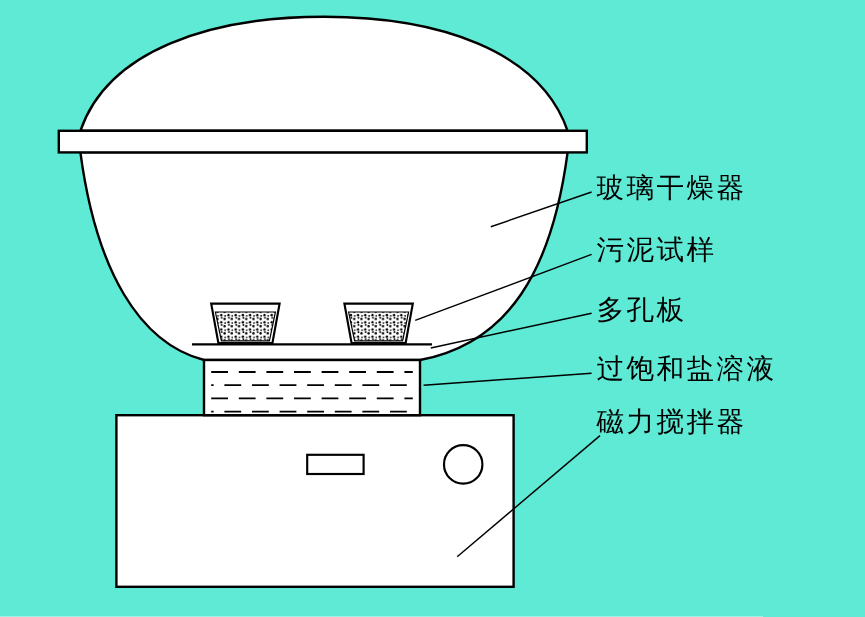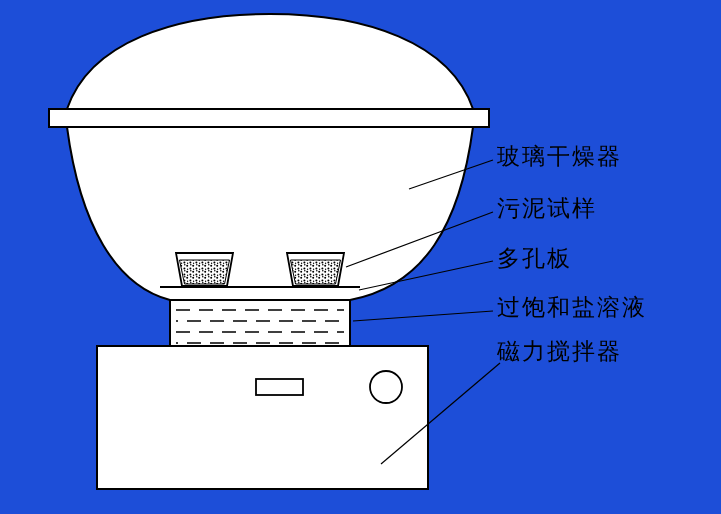--- a/index.html
+++ b/index.html
@@ -4,21 +4,21 @@
 <style>
   html, body {
     margin: 0;
     padding: 0;
     background: #ffffff;
   }
   .canvas {
     position: relative;
     width: 721px;
     height: 514px;
-    background: #1d4ed8;
+    background: #5eead4;
     overflow: hidden;
   }
   svg {
     display: block;
   }
   .part-label {
     font-family: "DejaVu Serif", "Liberation Serif", serif;
     font-size: 23px;
     letter-spacing: 2px;
     fill: #000000;

